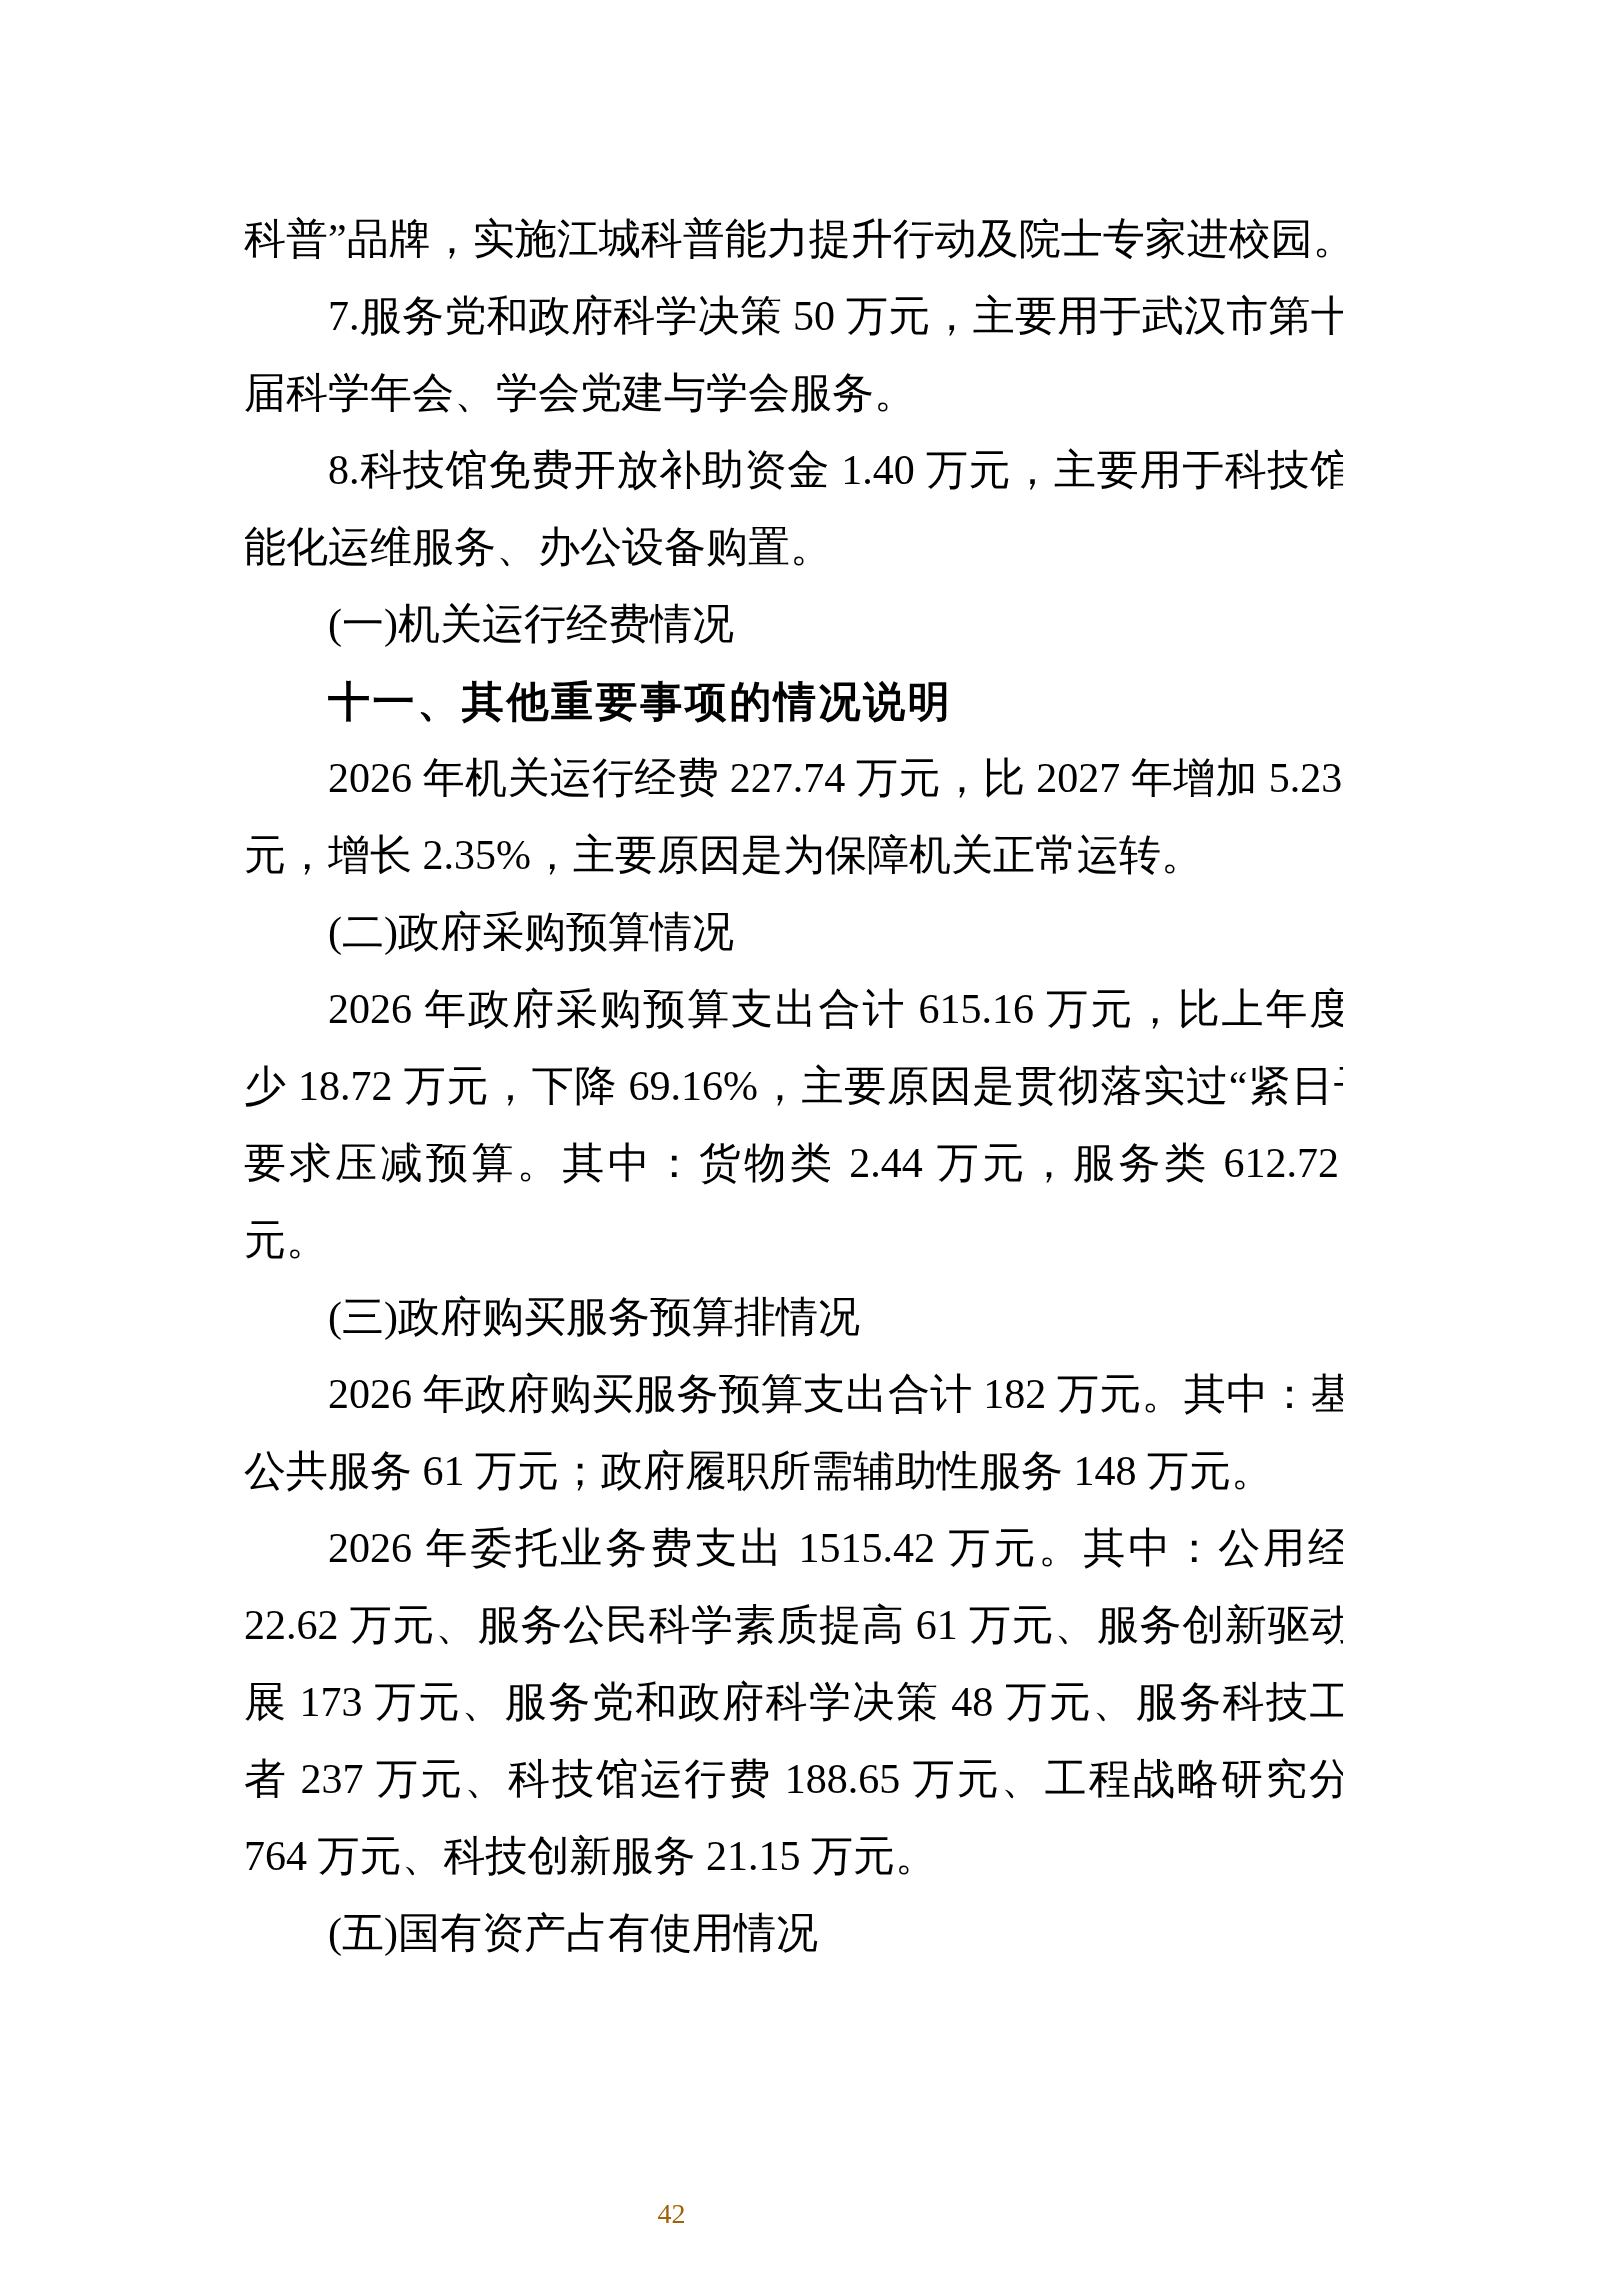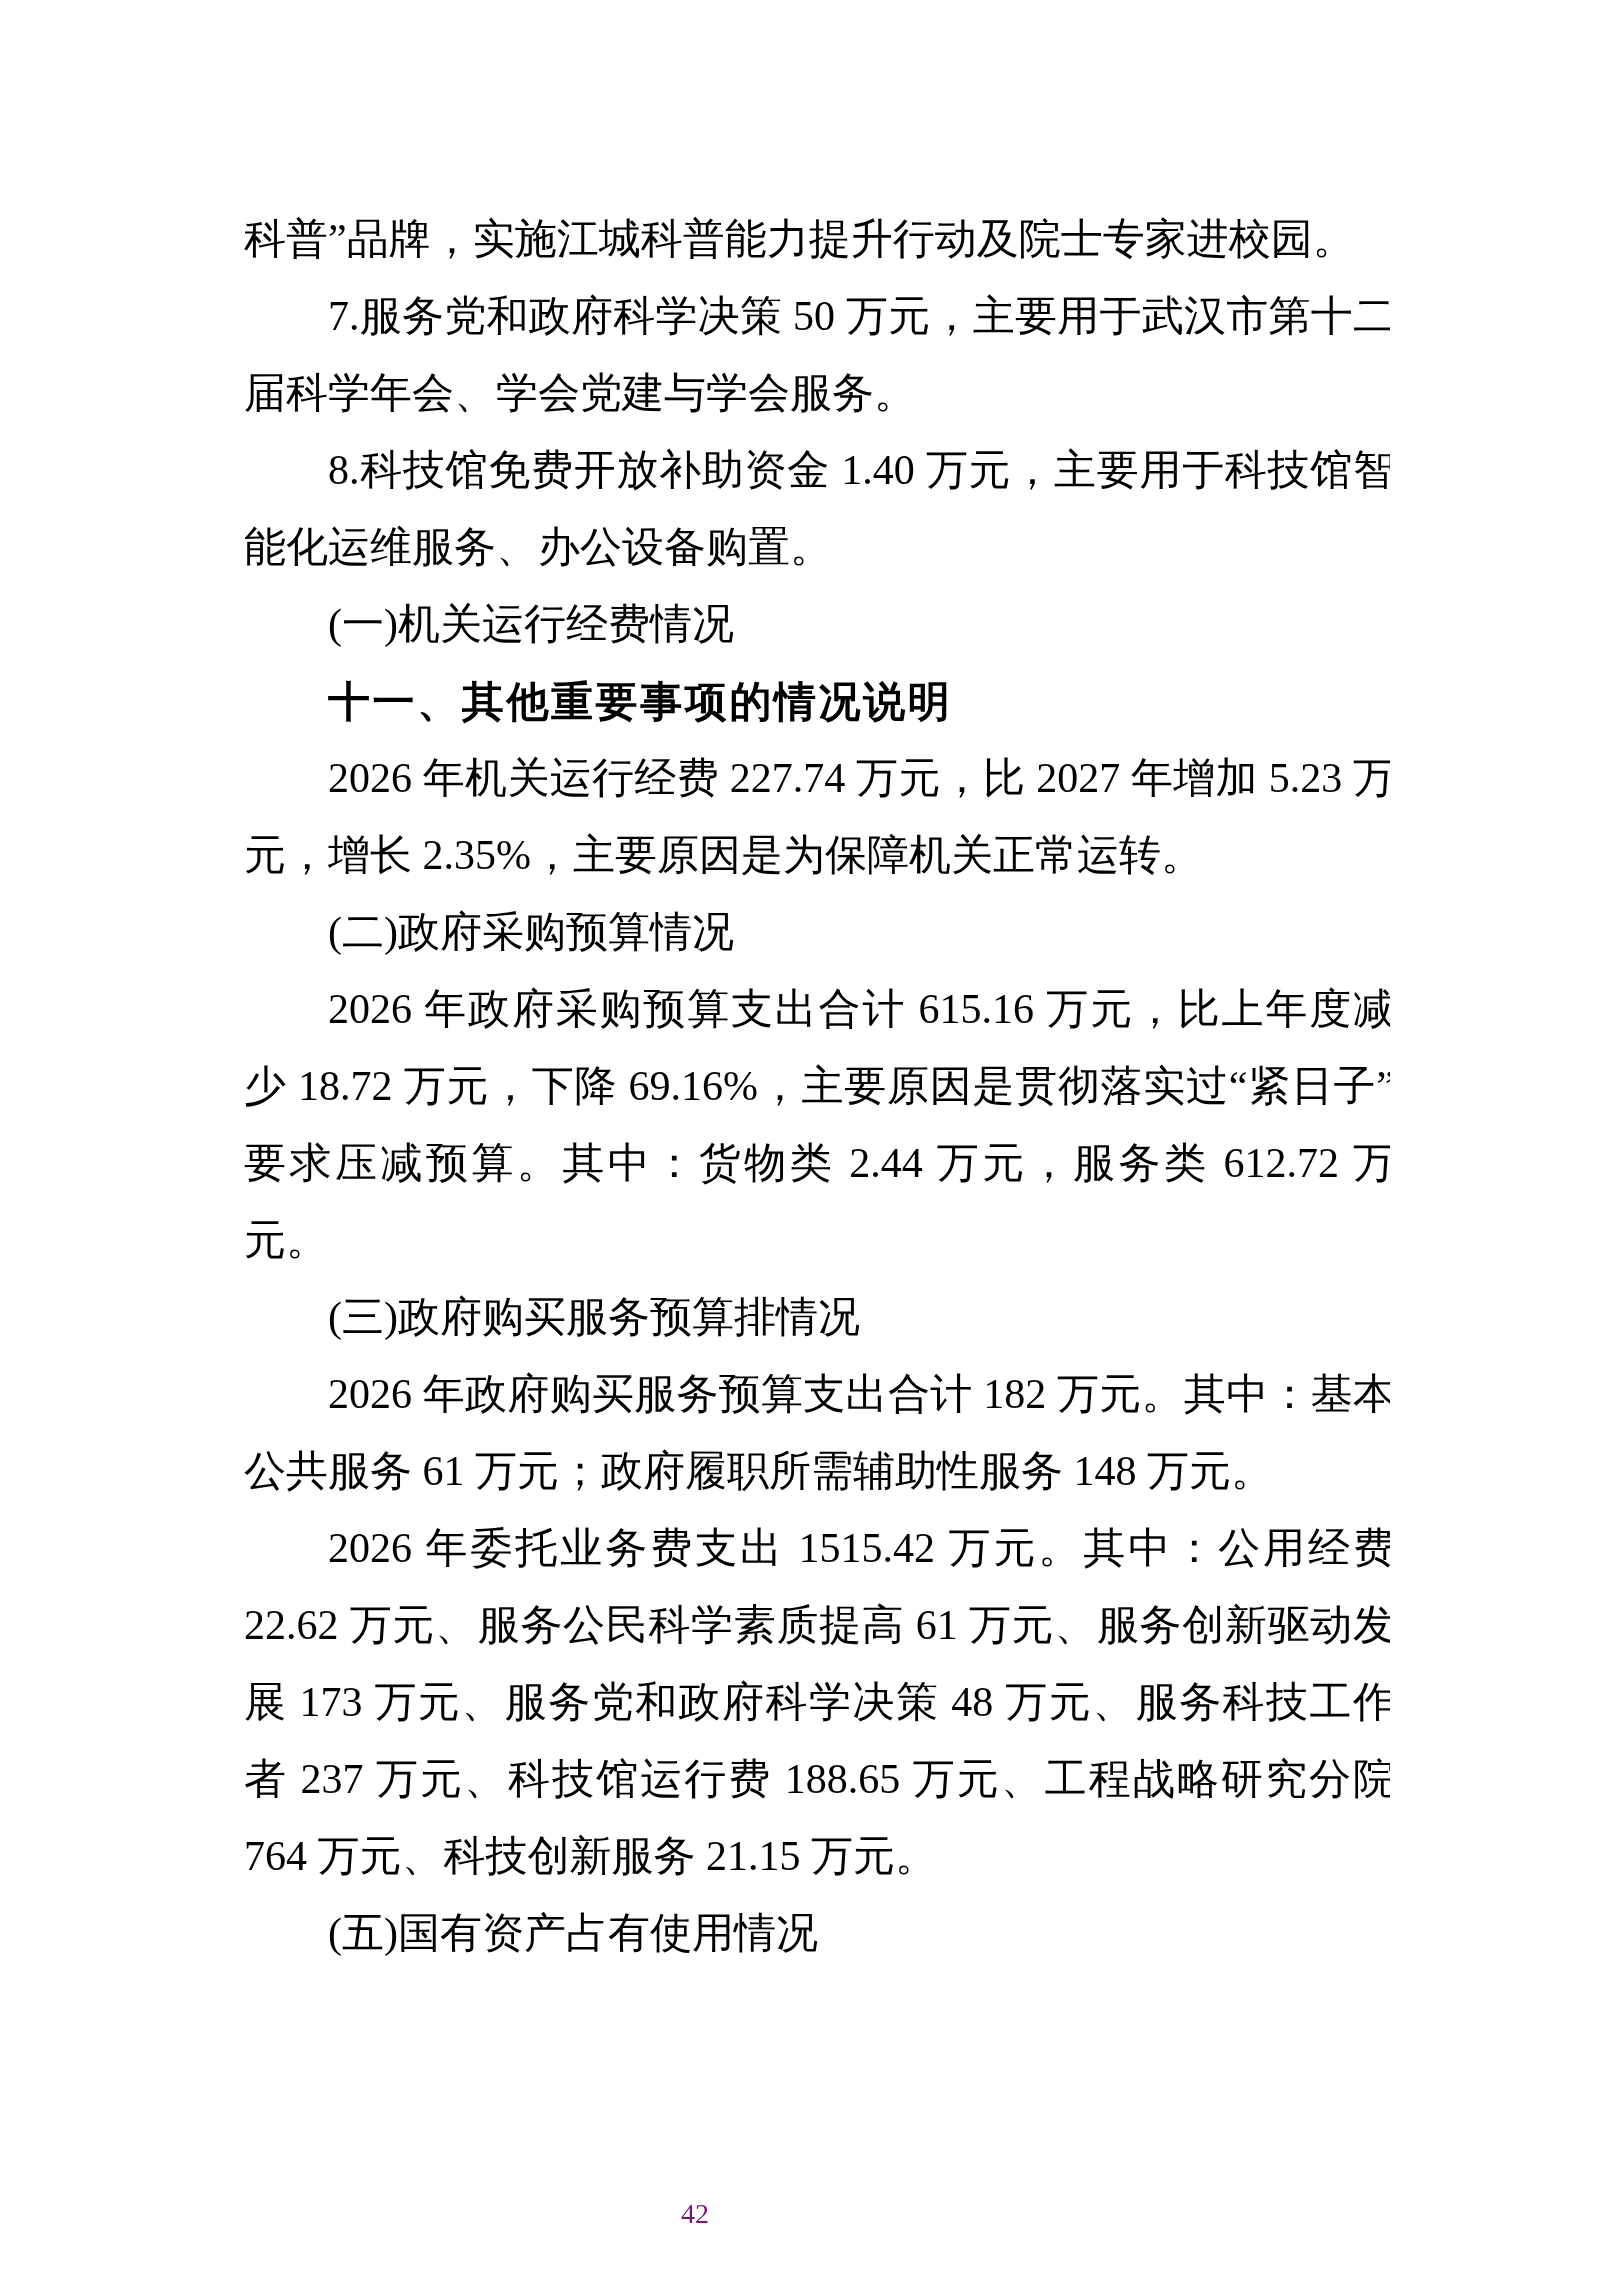--- a/index.html
+++ b/index.html
@@ -6,21 +6,20 @@
   body { background: #ffffff; }
 
   .page {
     position: relative;
     width: 1343px;
     height: 2295px;
     background: #ffffff;
     color: #000000;
     overflow: hidden;
     font-family: "Liberation Serif", "DejaVu Serif", serif;
-    padding-left: 47px;
   }
 
   .text-block {
     position: absolute;
     left: 244px;
     top: 201px;
     width: 1151px;
   }
 
   p.para {
@@ -44,21 +43,21 @@
 
   .page-number {
     position: absolute;
     top: 2198px;
     left: 0;
     width: 100%;
     text-align: center;
     font-size: 28px;
     line-height: 32px;
     font-family: "Liberation Serif", "DejaVu Serif", serif;
-    color: #701a75;
+    color: #a16207;
   }
 </style>
 </head>
 <body>
 
 <div class="page">
   <div class="text-block">
     <p class="para">科普”品牌，实施江城科普能力提升行动及院士专家进校园。</p>
     <p class="para indent">7.服务党和政府科学决策 50 万元，主要用于武汉市第十二届科学年会、学会党建与学会服务。</p>
     <p class="para indent">8.科技馆免费开放补助资金 1.40 万元，主要用于科技馆智能化运维服务、办公设备购置。</p>

